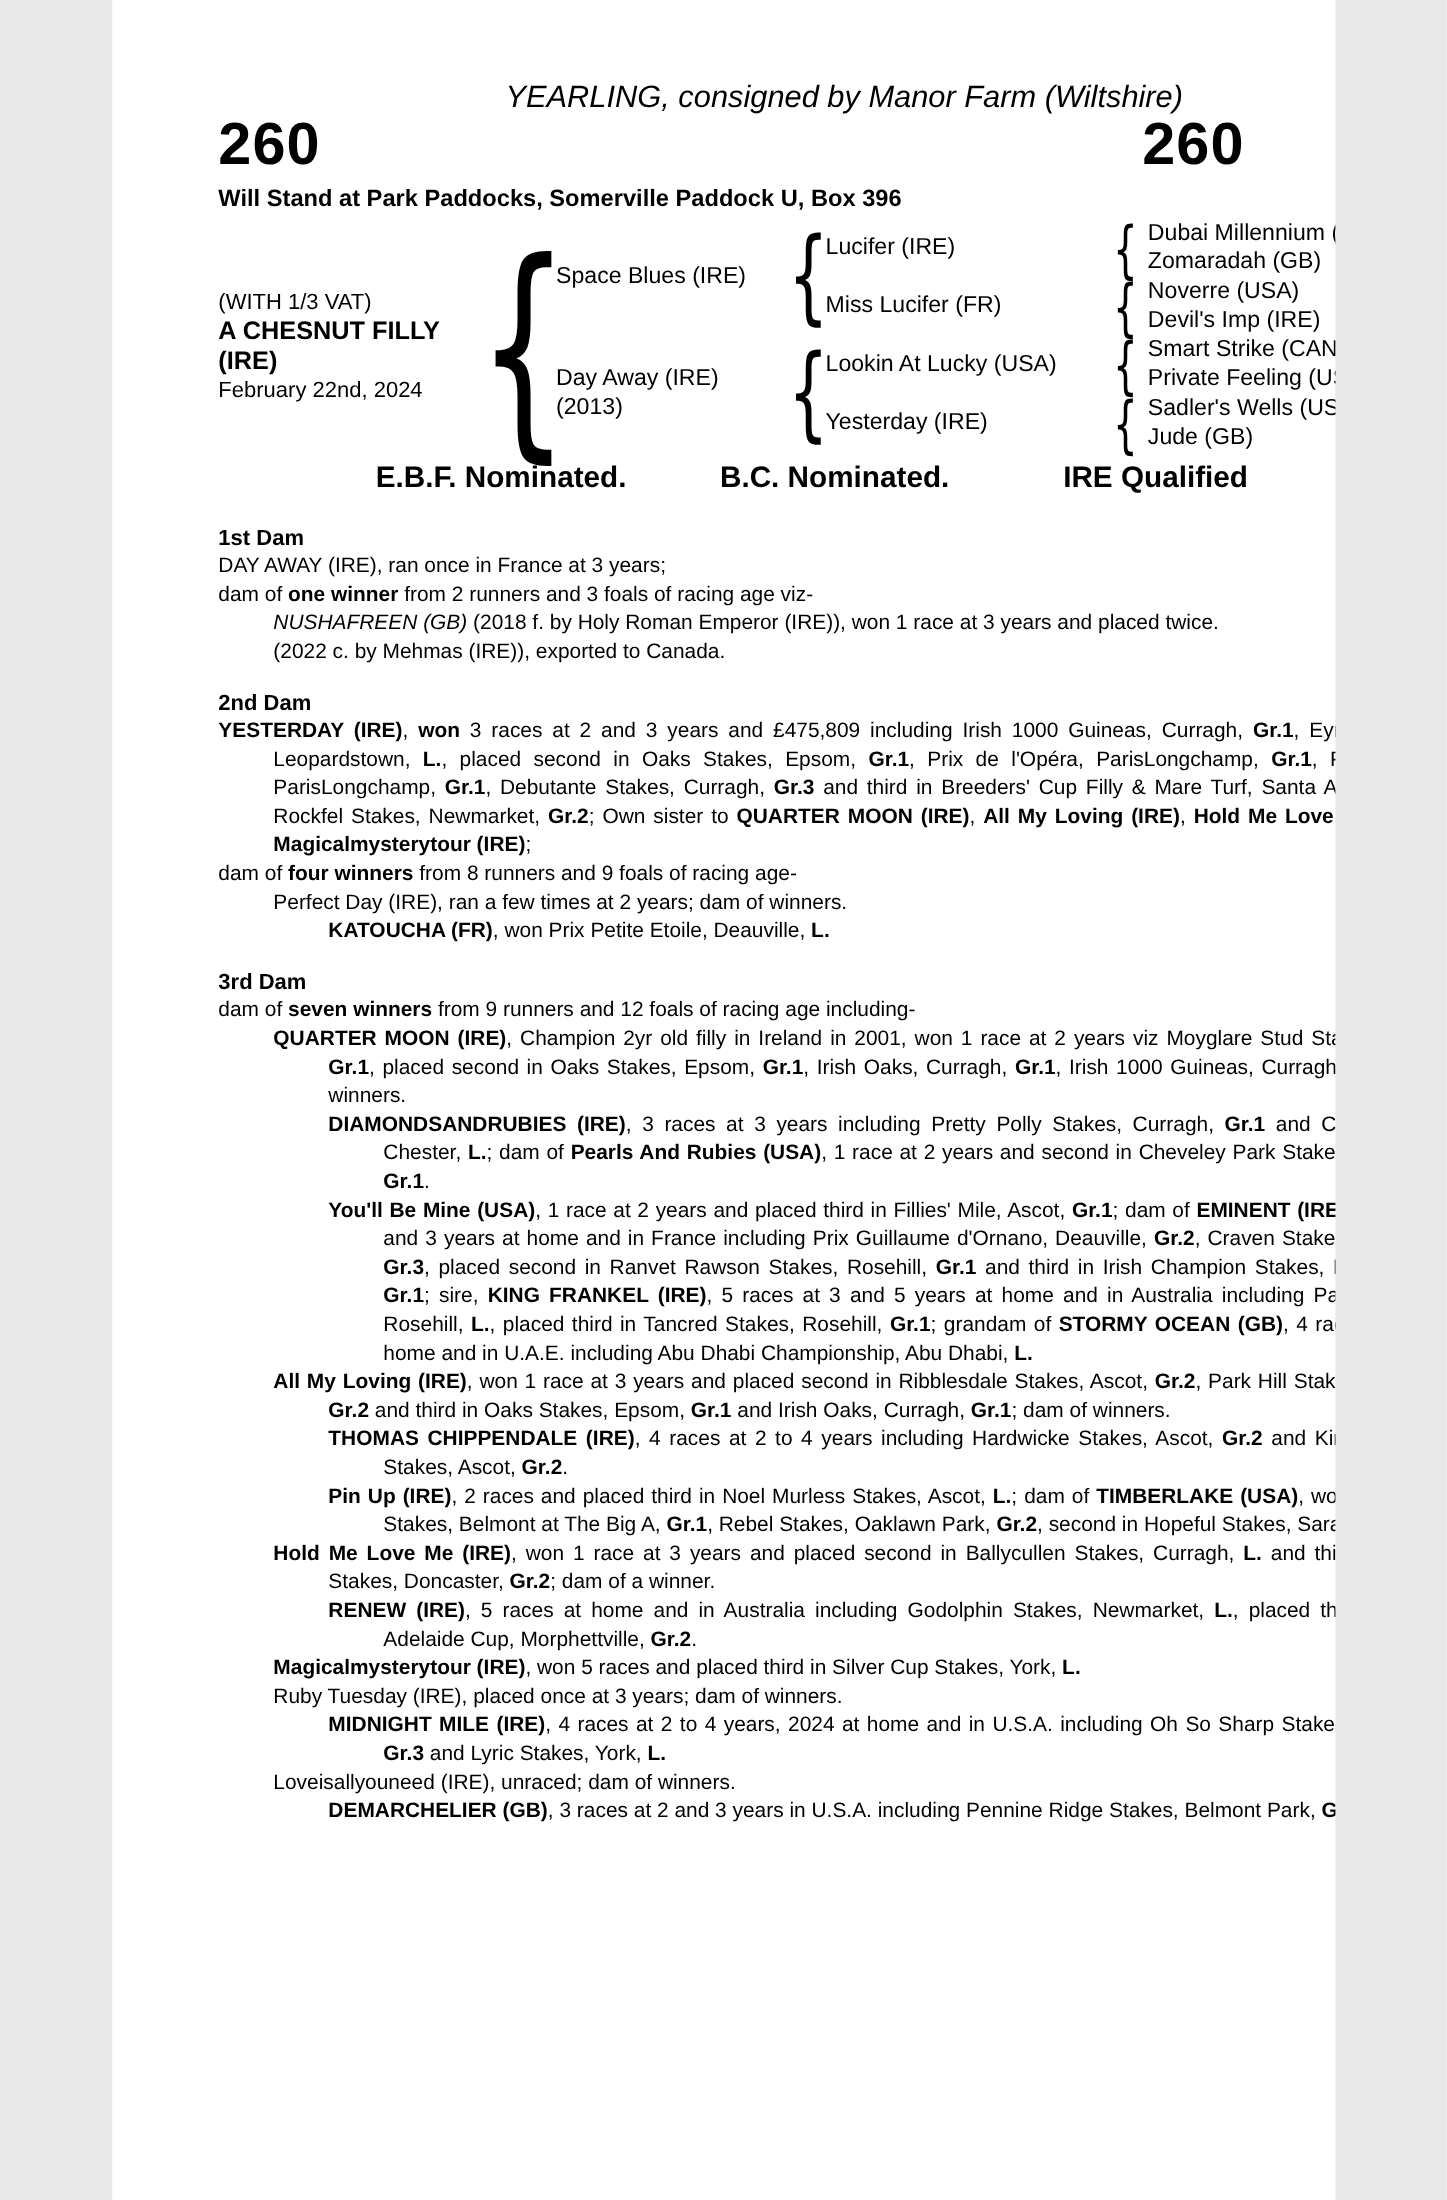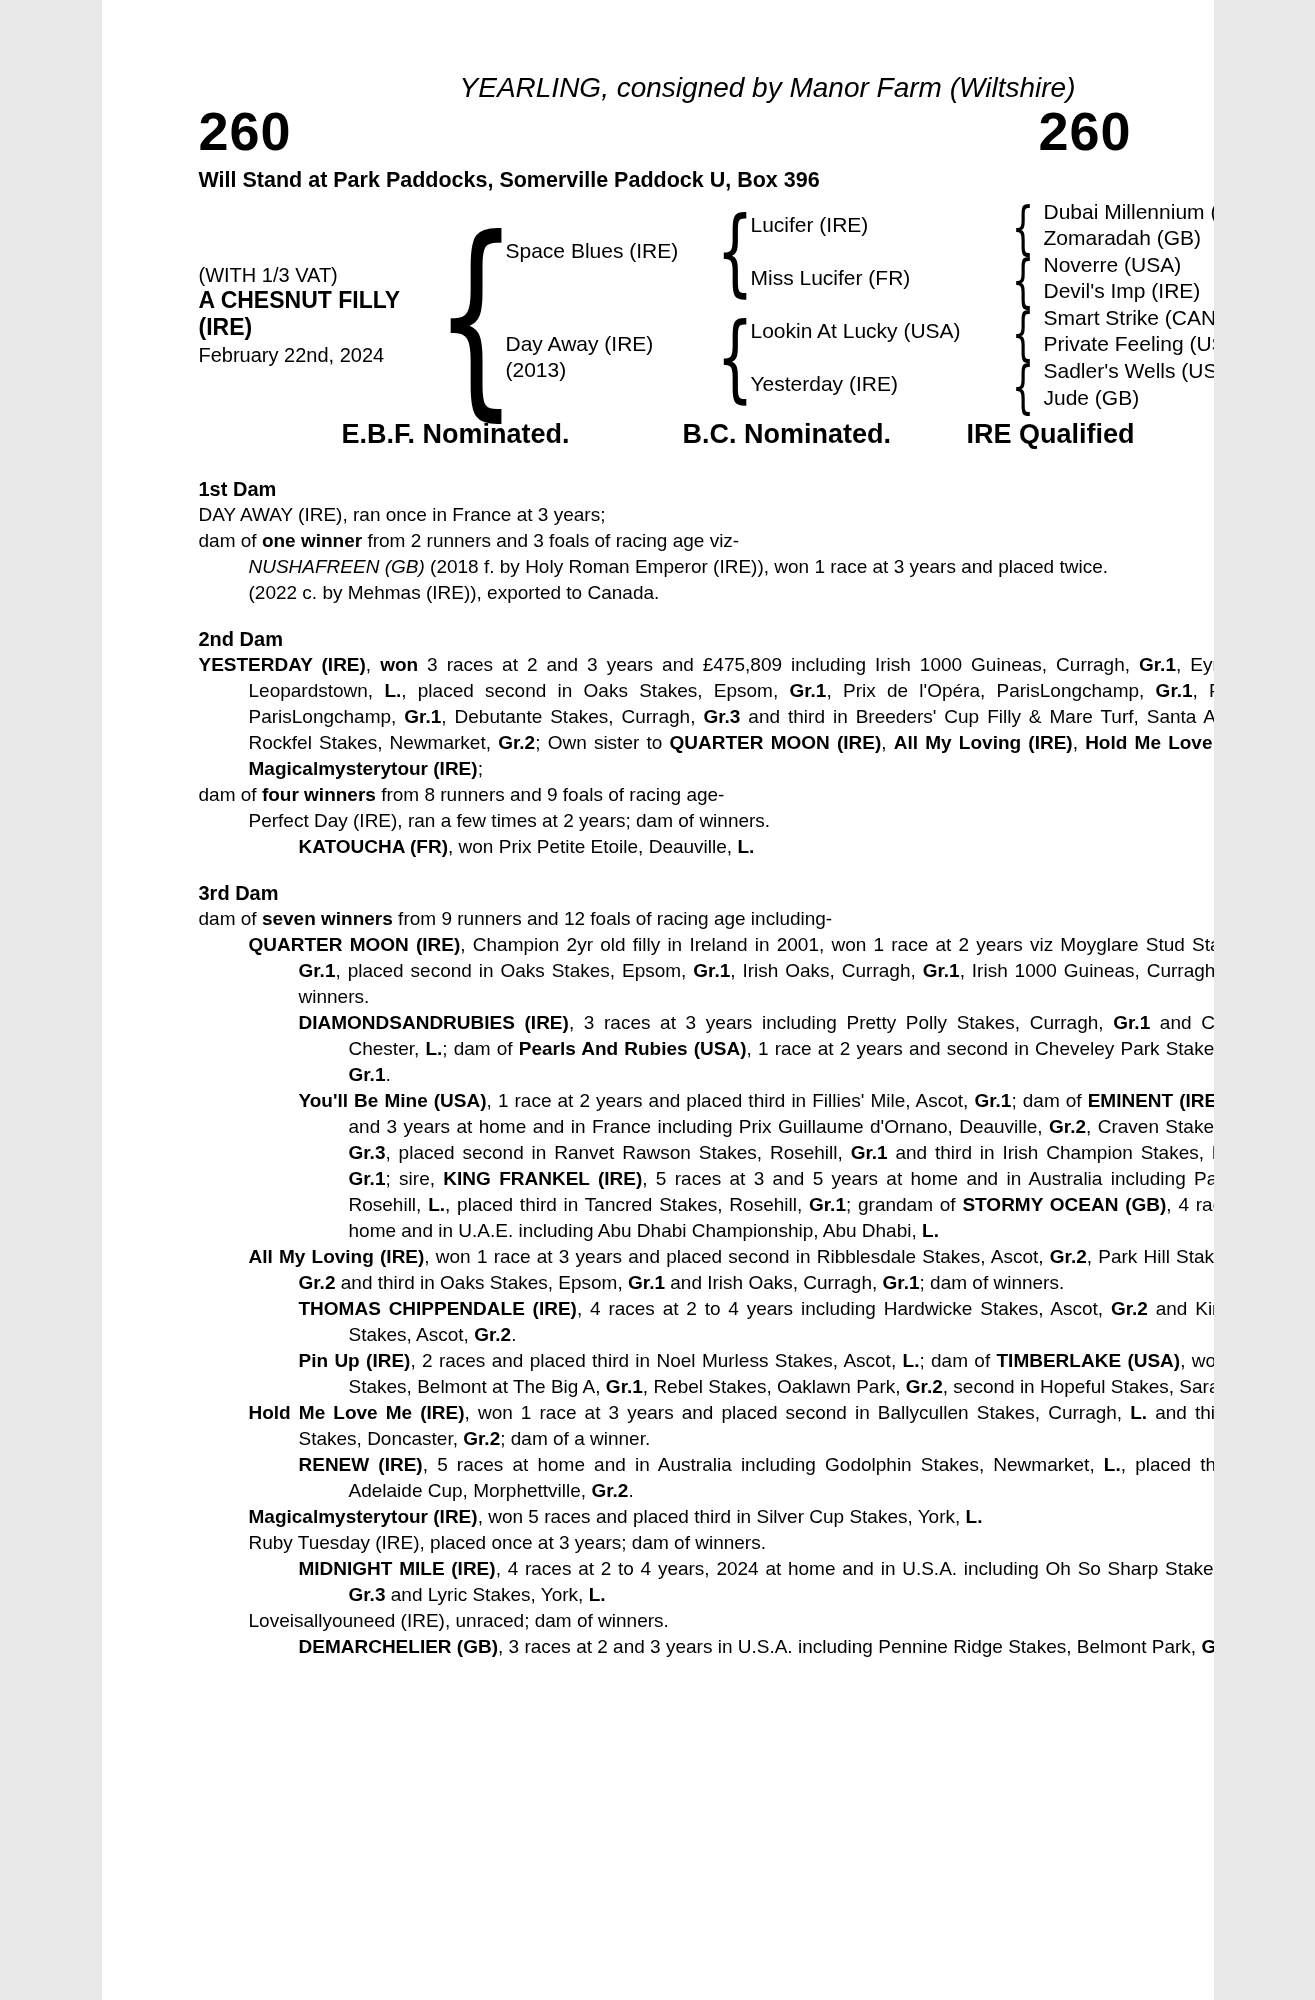--- a/index.html
+++ b/index.html
@@ -101,21 +101,21 @@
     <div class="pd gen3" style="top:252px">Noverre (USA)</div>
     <div class="pd gen3" style="top:278px">Devil's Imp (IRE)</div>
     <div class="pd gen3" style="top:305px">Smart Strike (CAN)</div>
     <div class="pd gen3" style="top:331px">Private Feeling (USA)</div>
     <div class="pd gen3" style="top:358px">Sadler's Wells (USA)</div>
     <div class="pd gen3" style="top:385px">Jude (GB)</div>
   </div>
 
   <div class="noms">
     <span class="nom" style="left:143px">E.B.F. Nominated.</span>
-    <span class="nom" style="left:484px">B.C. Nominated.</span>
+    <span class="nom" style="left:456px">B.C. Nominated.</span>
     <span class="nom" style="left:768px">IRE Qualified</span>
   </div>
 
   <div class="bodytext" id="bodytext">
       <div class="dam-heading">1st Dam</div>
       <div class="para" style="padding-left: 50px; text-indent: -50px;">DAY AWAY (IRE), ran once in France at 3 years;</div>
       <div class="para" style="padding-left: 50px; text-indent: -50px;">dam of <b>one winner</b> from 2 runners and 3 foals of racing age viz-</div>
       <div class="para" style="padding-left: 100px; text-indent: -50px;"><i>NUSHAFREEN (GB)</i> (2018 f. by Holy Roman Emperor (IRE)), won 1 race at 3 years and placed twice.</div>
       <div class="para" style="padding-left: 100px; text-indent: -50px;">(2022 c. by Mehmas (IRE)), exported to Canada.</div>
       <div class="dam-heading">2nd Dam</div>

